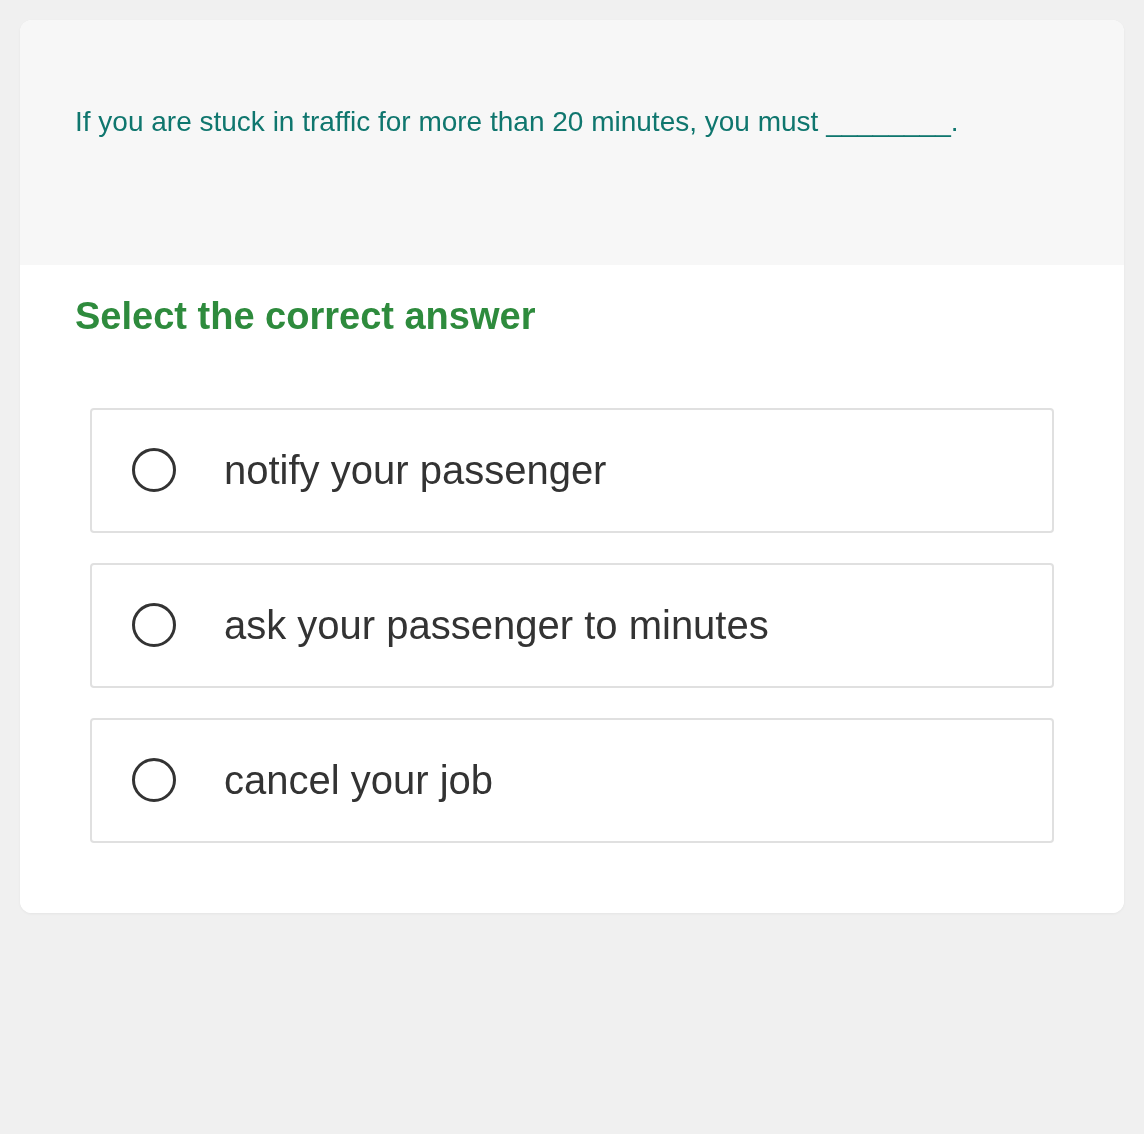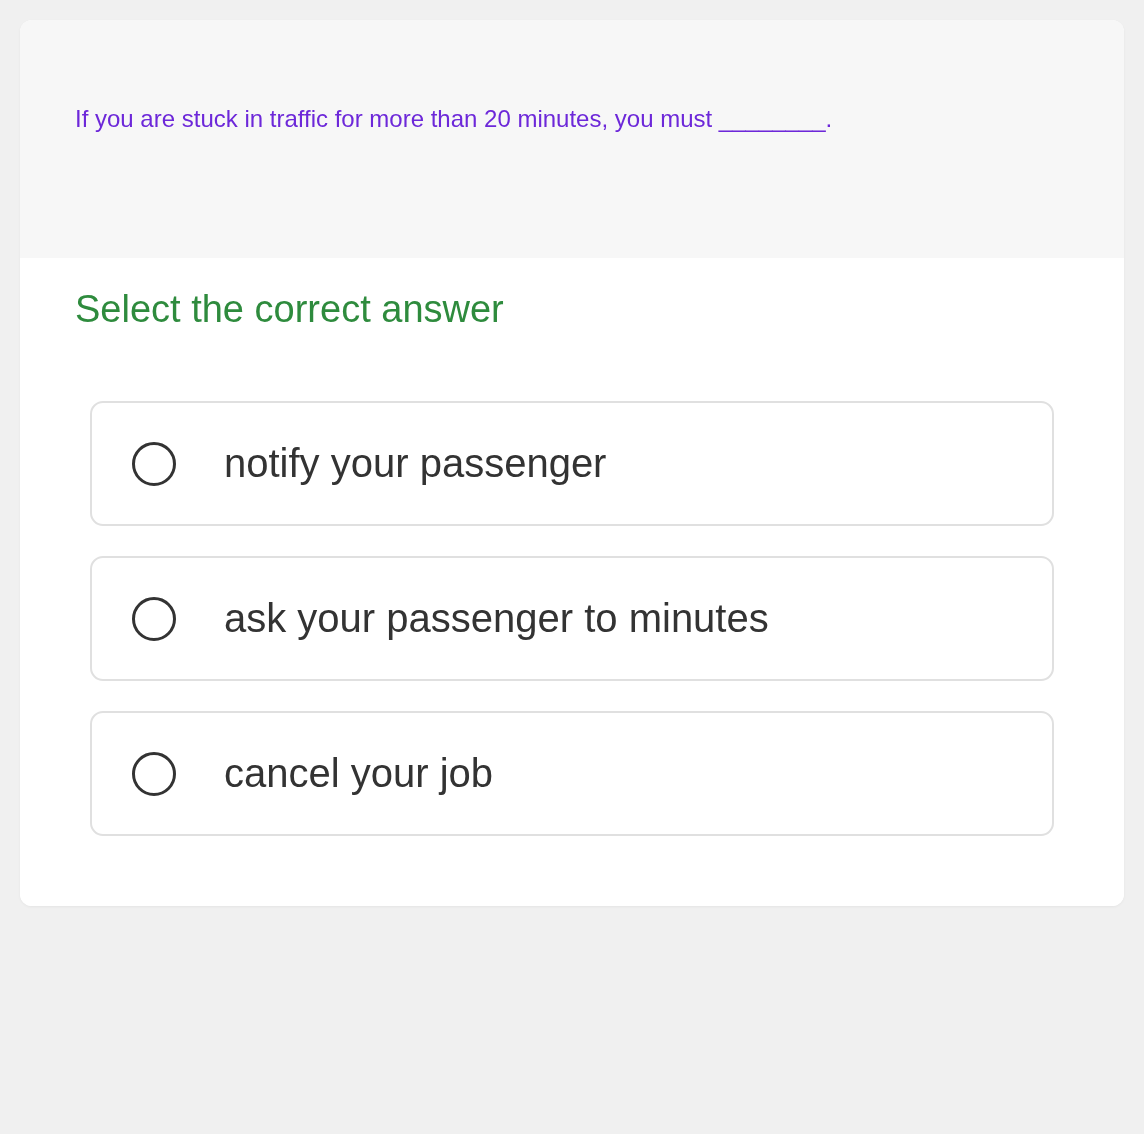--- a/index.html
+++ b/index.html
@@ -19,43 +19,43 @@
       border-radius: 12px;
       overflow: hidden;
       width: 100%;
       box-shadow: 0 1px 3px rgba(0,0,0,0.05);
     }
     .question-section {
       background: #f7f7f7;
       padding: 80px 55px 120px 55px;
     }
     .question-text {
-      font-size: 24px;
-      color: #6d28d9;
+      font-size: 28px;
+      color: #0f766e;
       line-height: 1.6;
       font-weight: 400;
     }
     .instruction-section {
       padding: 30px 55px 10px 55px;
       background: #fff;
     }
     .instruction-text {
       font-size: 38px;
       color: #2e8b3d;
-      font-weight: 400;
+      font-weight: 700;
     }
     .options-section {
       padding: 60px 70px 70px 70px;
       background: #fff;
     }
     .option {
       display: flex;
-      align-items: flex-end;
+      align-items: flex-start;
       border: 2px solid #e0e0e0;
-      border-radius: 13px;
+      border-radius: 4px;
       padding: 38px 40px;
       margin-bottom: 30px;
       cursor: pointer;
       background: #fff;
     }
     .option:last-child {
       margin-bottom: 0;
     }
     .radio-circle {
       width: 44px;

